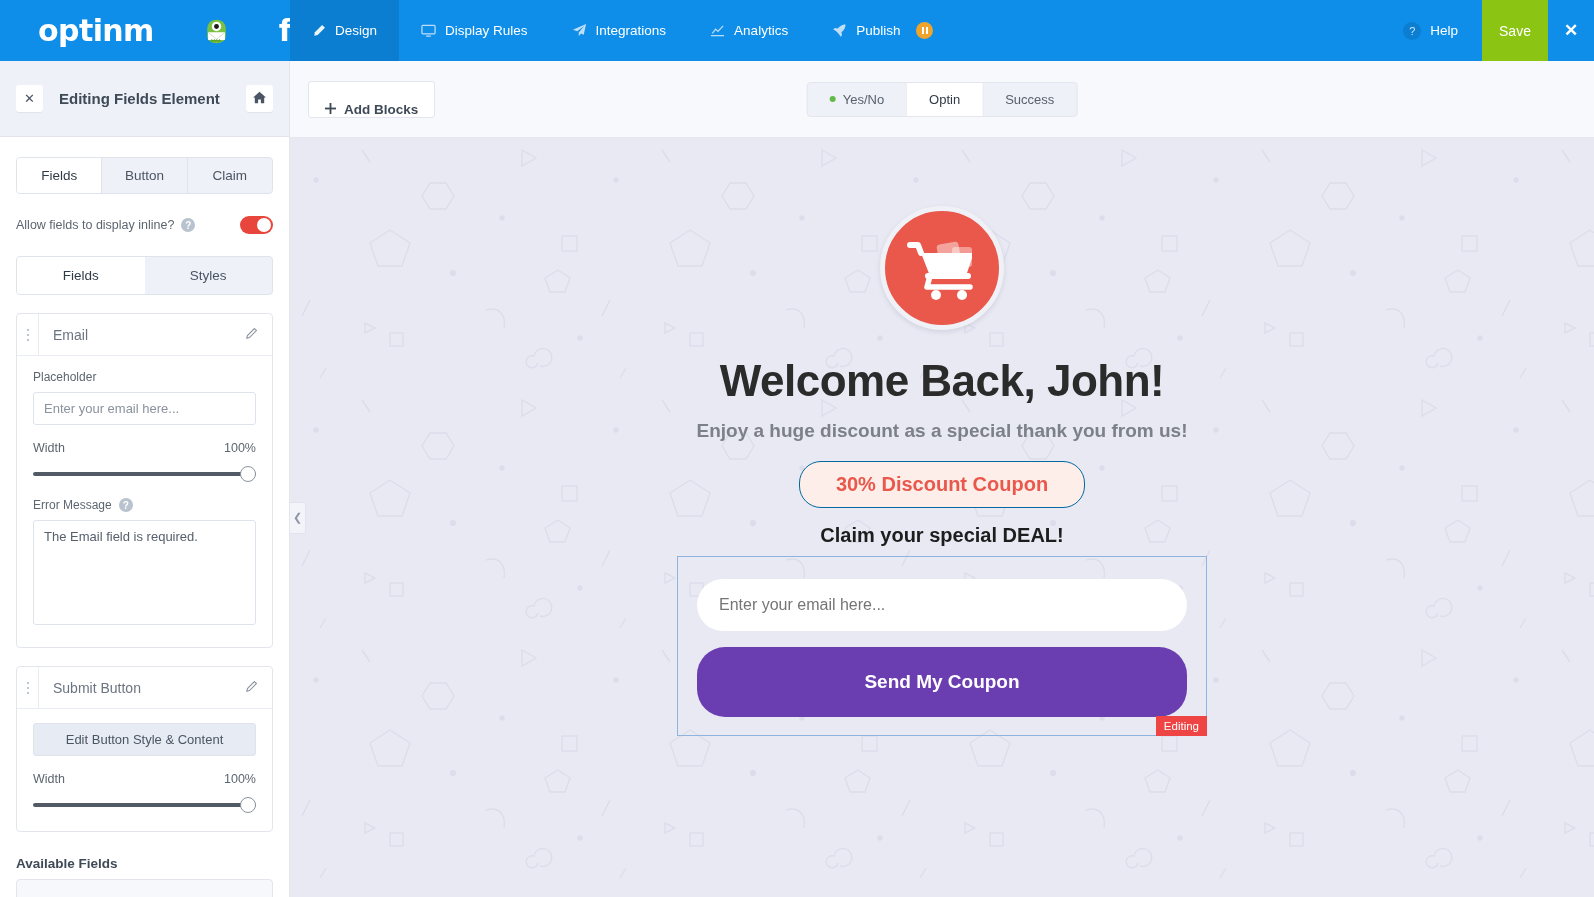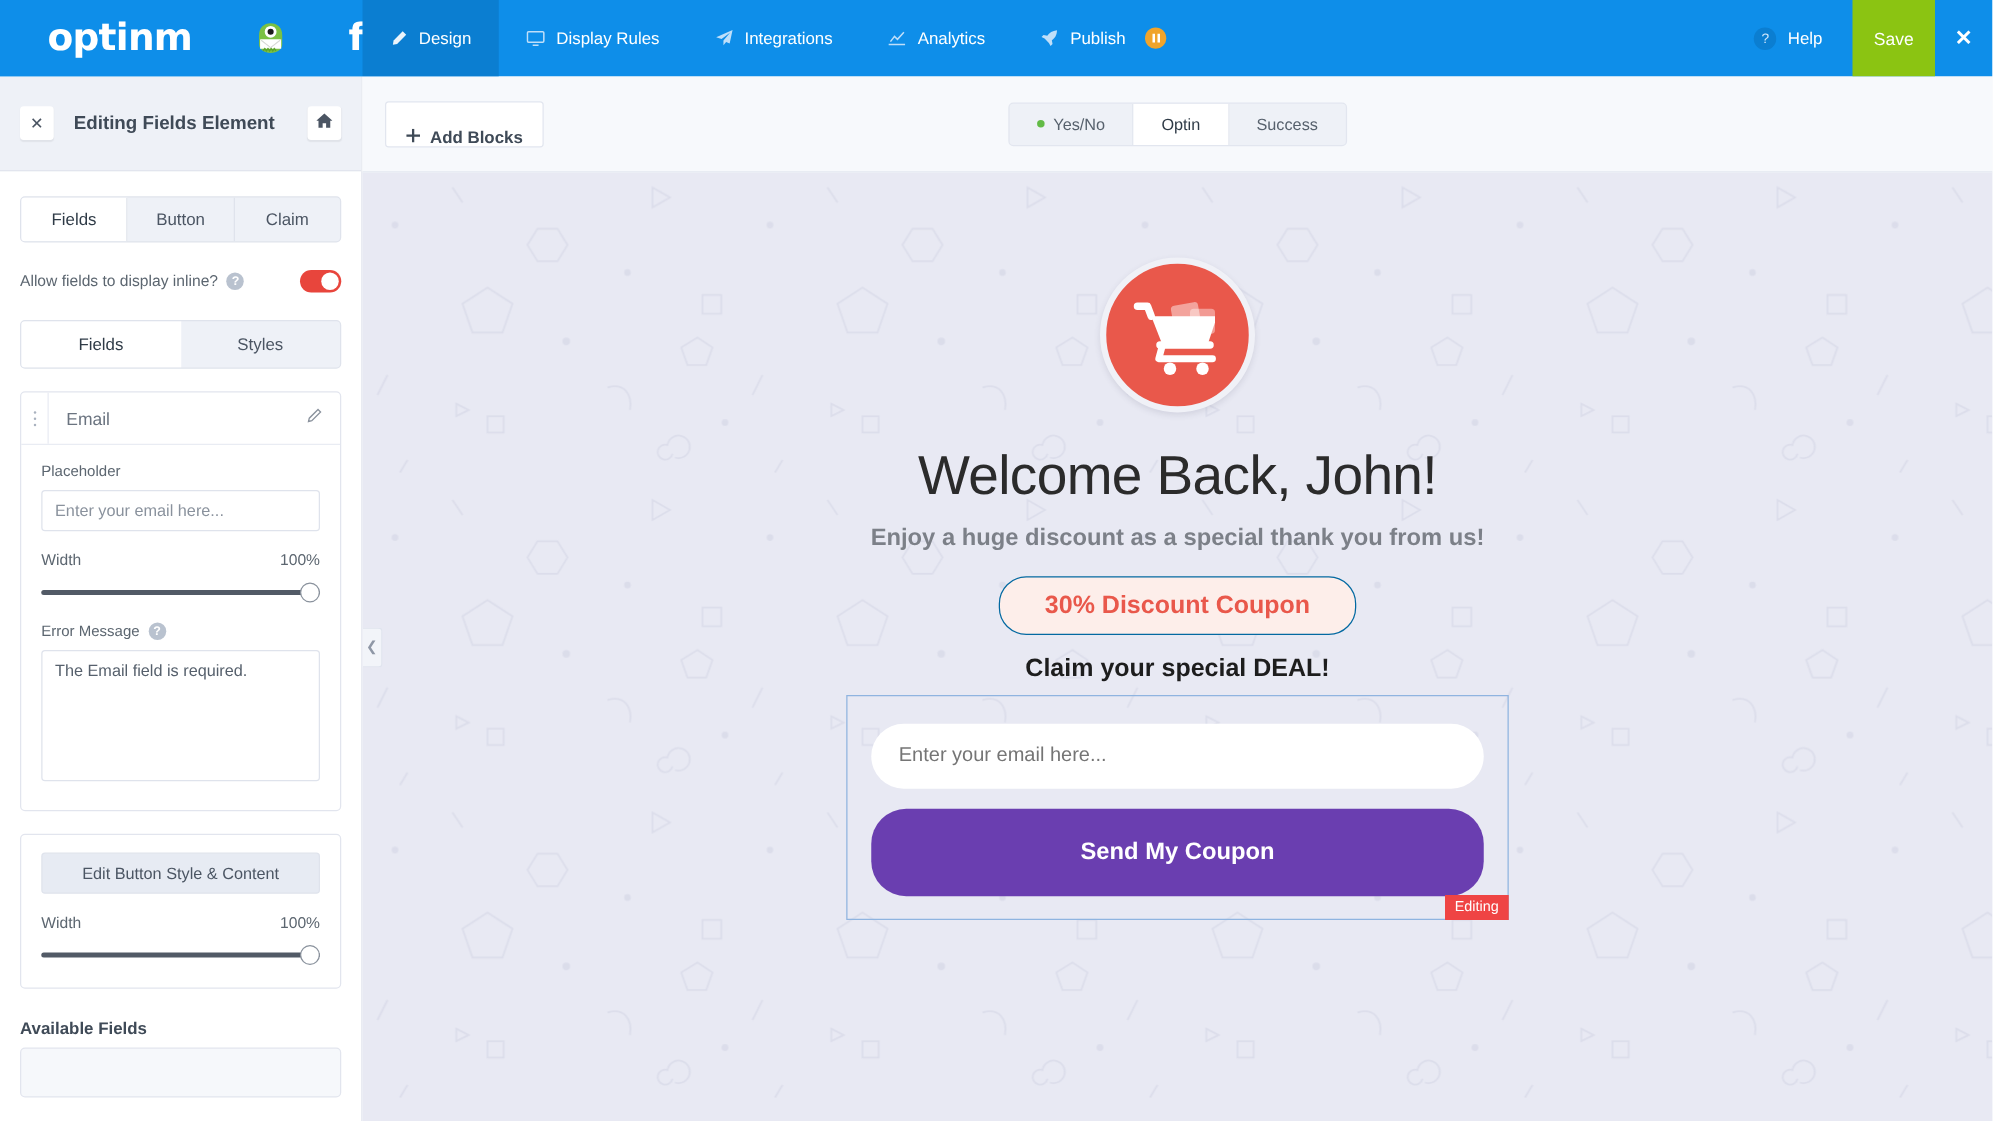--- a/index.html
+++ b/index.html
@@ -276,21 +276,21 @@
     display: flex; flex-direction: column; align-items: center;
     padding-top: 68px;
   }
   .cart-circle {
     width: 124px; height: 124px; border-radius: 50%;
     background: #e9584b; border: 5px solid #f0f1f7;
     display: flex; align-items: center; justify-content: center;
     box-shadow: 0 2px 5px rgba(60,60,90,.13);
   }
   .headline {
-    font-size: 44px; font-weight: normal; color: #2b2b2b;
+    font-size: 44px; font-weight: bold; color: #2b2b2b;
     margin-top: 26px; letter-spacing: -0.5px;
     font-family: "Liberation Sans", sans-serif;
   }
   .subhead {
     font-size: 19px; font-weight: bold; color: #7c8088;
     margin-top: 14px;
   }
   .coupon-pill {
     margin-top: 19px; border: 1px solid #0369a1;
     background: #fdeeea; border-radius: 22px;
@@ -484,20 +484,33 @@
 
         <div class="field-label" style="margin-top:16px">
           <span>Error Message</span>
           <span class="qmark">?</span>
         </div>
         <textarea class="text-area" style="">The Email field is required.</textarea>
       </div>
     </div>
 
     <div class="card">
+      <div class="card-head">
+        <span class="drag-dots">
+            <i></i>
+            <i></i>
+            <i></i>
+          </span>
+        <span class="card-title">Submit Button</span>
+        <span class="pencil-sm">
+          <svg width="13" height="13" viewBox="0 0 16 16" fill="none" stroke="#8a929d" stroke-width="1.3">
+            <path d="M11.6 1.9l2.5 2.5-8.6 8.6-3.3.8.8-3.3z"></path>
+          </svg>
+        </span>
+      </div>
       <div class="card-body">
         <button class="btn-edit-style">Edit Button Style &amp; Content</button>
         <div class="width-row">
           <span>Width</span>
           <span>100%</span>
         </div>
         <div class="slider">
           <span class="track"></span>
           <span class="thumb"></span>
         </div>

